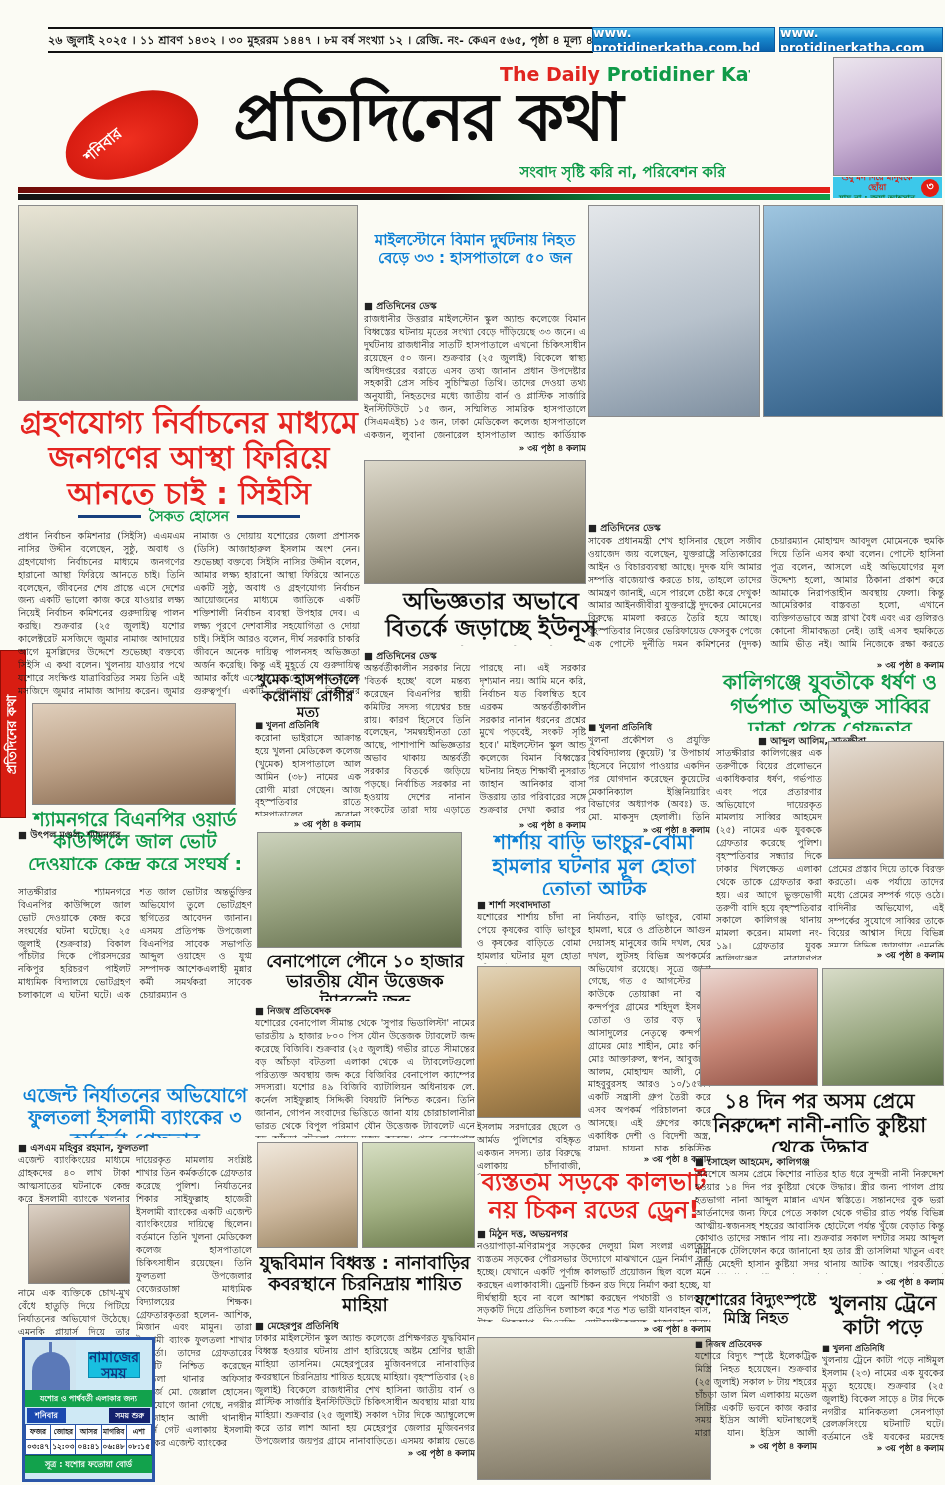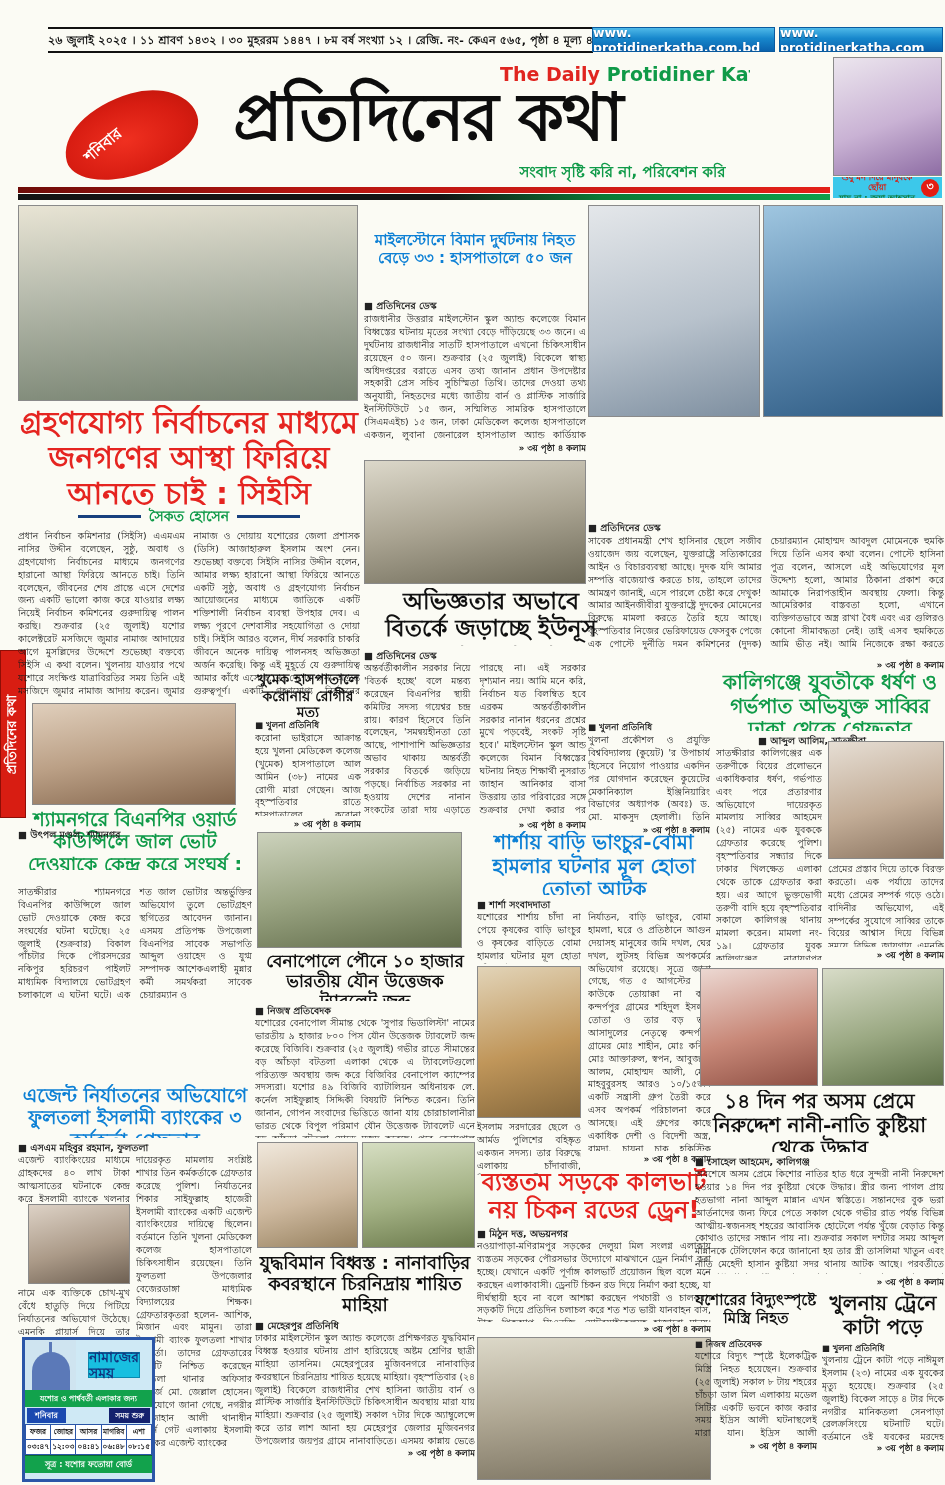--- a/index.html
+++ b/index.html
@@ -41,21 +41,21 @@
                font-size:11px;font-weight:bold;display:flex;align-items:center;justify-content:center}
   .sidestrip{background:#d81d12;border:1px solid #8e0e06;display:flex;align-items:center;justify-content:center}
   .sidestrip span{transform:rotate(-90deg);white-space:nowrap;color:#fff;font-weight:bold;font-size:13px}
   .prayer{border:3px solid #2b56a8;background:#cfe9f5}
   .prayer .toprow{display:flex;height:50px}
   .prayer .mosque{width:52px;position:relative;background:#cfe4f0}
   .prayer .dome{position:absolute;left:7px;top:12px;width:38px;height:38px;border-radius:50% 50% 0 0;
                 background:#5b79b8}
   .prayer .minar{position:absolute;left:24px;top:2px;width:3px;height:12px;background:#5b79b8}
   .prayer .ptitle{flex:1;background:#18bfe0;margin:12px;display:flex;align-items:center;justify-content:center;
-                  color:#12357e;font-weight:bold;font-size:14px;line-height:1.15;border:1px solid #0a8ab0}
+                  text-align:center;color:#12357e;font-weight:bold;font-size:14px;line-height:1.15;border:1px solid #0a8ab0}
   .prayer .region{background:#12a24c;color:#fff;font-size:7.6px;font-weight:bold;text-align:center;
                   padding:2px 0}
   .prayer .dayrow{display:flex;justify-content:space-between;padding:1px 2px}
   .prayer .chip1{background:#1b49b0;color:#fff;font-size:8px;font-weight:bold;padding:1px 8px}
   .prayer .chip2{background:#14216e;color:#fff;font-size:7.6px;font-weight:bold;padding:1px 6px}
   .prayer table{width:100%;border-collapse:collapse}
   .prayer td{border:1px solid #2b56a8;background:#fff;text-align:center;font-size:7.4px;
              font-weight:bold;color:#111;padding:1px 0}
   .prayer .src{background:#12a24c;color:#fff;font-size:8.2px;font-weight:bold;text-align:center;padding:2px 0;
                border-top:1px solid #0a6a2e}

